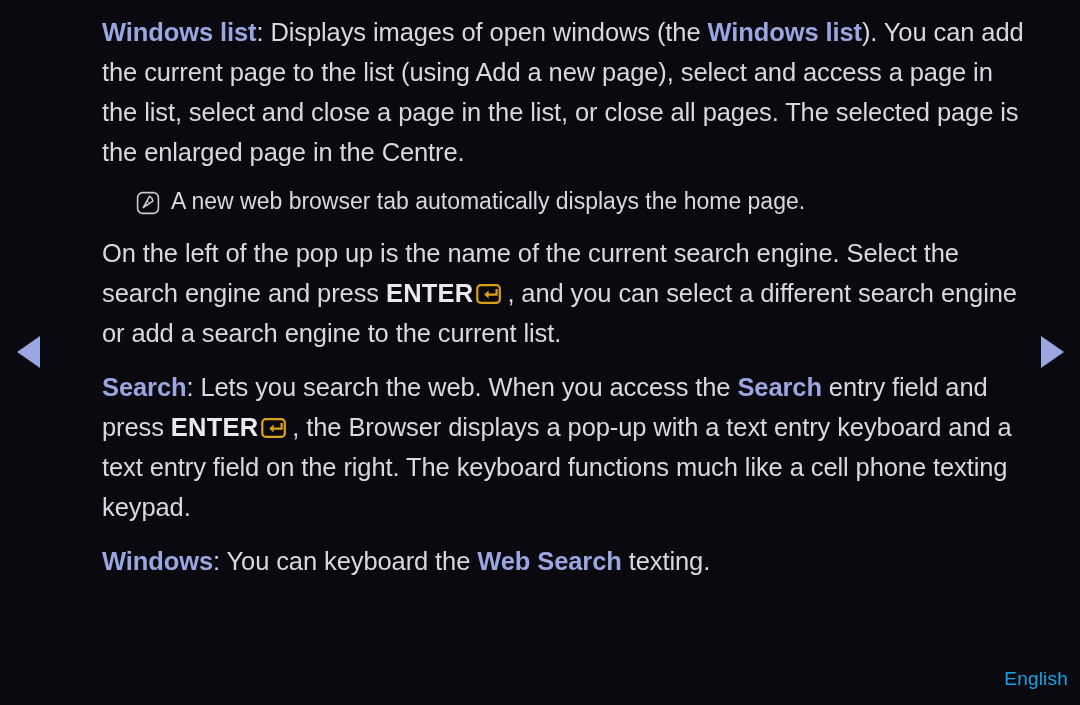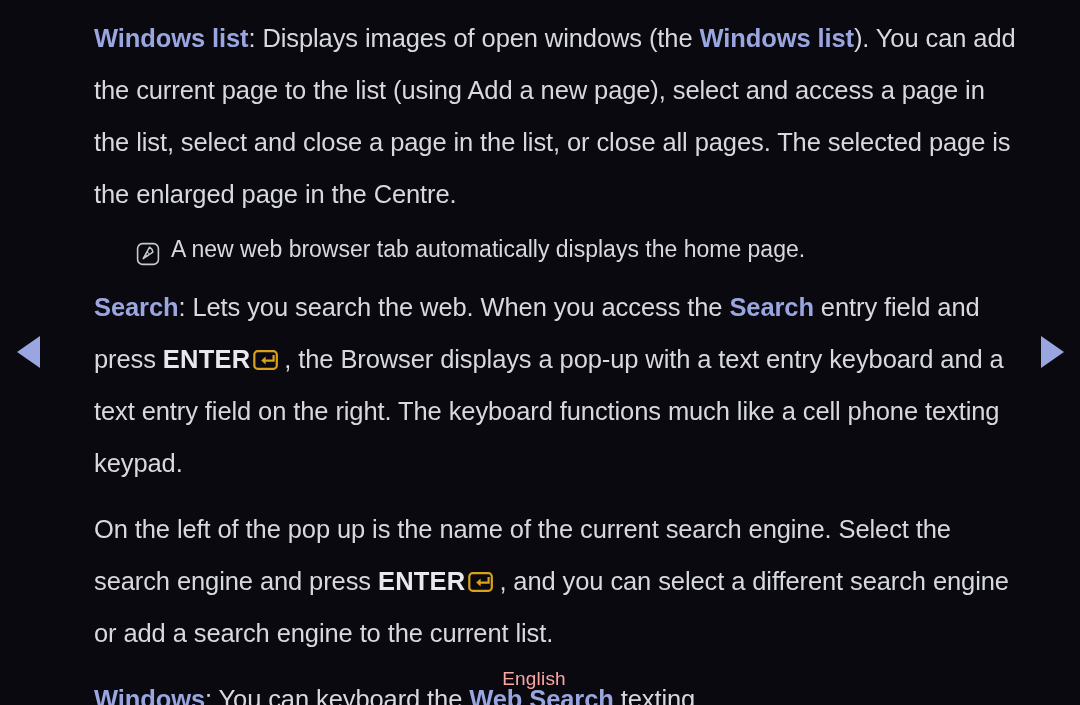--- a/index.html
+++ b/index.html
@@ -46,42 +46,42 @@
 
   
   .content {
     position: absolute;
     left: 94px;
     top: 12px;
     width: 930px;
   }
 
   p.para {
-    margin: 0 0 0 0;
+    margin: 0 0 0 8px;
     font-size: 25.5px;
-    line-height: 52px;
+    line-height: 40px;
     letter-spacing: -0.1px;
     color: #d8d8e0;
     font-weight: 400;
   }
   p.para + p.para { margin-top: 11px; }
 
   .kw {
     color: #9aa6e0;
     font-weight: 700;
   }
 
   
   .note {
     margin: 11px 0 0 42px;
     font-size: 23px;
     line-height: 36px;
     color: #d8d8e0;
     display: flex;
-    align-items: center;
+    align-items: flex-start;
     gap: 11px;
   }
   .note-icon {
     flex: 0 0 auto;
     width: 24px;
     height: 24px;
     margin-top: 6px;
     display: inline-block;
   }
   .note-text { display: inline-block; }
@@ -95,23 +95,23 @@
     margin: 0 1px 0 3px;
   }
   .bold { font-weight: 700; color: #e8e8ee; letter-spacing: 0.2px; }
 
   
   .footer {
     position: absolute;
     left: 0;
     right: 12px;
     top: 668px;
-    text-align: center;
+    text-align: right;
     font-size: 19px;
-    color: #fca5a5;
+    color: #0ea5e9;
     letter-spacing: 0.2px;
   }
 </style>
 </head>
 <body>
 
 <div class="screen">
 
   <div class="nav-arrow left">
     <div class="tri left"></div>
@@ -129,31 +129,31 @@
       <span class="note-icon">
         <svg width="24" height="24" viewBox="0 0 24 24" aria-hidden="true">
           <rect x="1.6" y="1.6" width="20.8" height="20.8" rx="5" ry="5" fill="none" stroke="#c9c9d2" stroke-width="1.6"></rect>
           <path d="M7.2 16.6 L13.6 5.2 C15.4 6.3 16.6 8.1 16.9 10.1 L7.2 16.6 Z" fill="none" stroke="#c9c9d2" stroke-width="1.5" stroke-linejoin="round"></path>
           <path d="M10.8 10.0 L13.2 11.6 M9.4 12.6 L12.1 14.2" stroke="#c9c9d2" stroke-width="1.1"></path>
         </svg>
       </span>
       <span class="note-text">A new web browser tab automatically displays the home page.</span>
     </div>
 
+    <p class="para" style="margin-top:14px"><span>On the left of the pop up is the name of the current search engine. Select the search engine and press </span><span class="bold">ENTER</span><span class="enterkey"><svg width="30" height="22" viewBox="0 0 30 22" aria-hidden="true">
+          <rect x="1.3" y="2.2" width="22.5" height="17.6" rx="3.4" ry="3.4" fill="none" stroke="#d9a21b" stroke-width="2.2"></rect>
+          <path d="M20.6 6.0 L20.6 11.6 L10.2 11.6" fill="none" stroke="#d9a21b" stroke-width="2.2" stroke-linejoin="miter"></path>
+          <path d="M12.6 7.6 L8.2 11.6 L12.6 15.6 Z" fill="#d9a21b"></path>
+        </svg></span><span>, and you can select a different search engine or add a search engine to the current list.</span></p>
+
     <p class="para" style="margin-top:14px"><span class="kw">Search</span><span>: Lets you search the web. When you access the </span><span class="kw">Search</span><span> entry field and press </span><span class="bold">ENTER</span><span class="enterkey"><svg width="30" height="22" viewBox="0 0 30 22" aria-hidden="true">
           <rect x="1.3" y="2.2" width="22.5" height="17.6" rx="3.4" ry="3.4" fill="none" stroke="#d9a21b" stroke-width="2.2"></rect>
           <path d="M20.6 6.0 L20.6 11.6 L10.2 11.6" fill="none" stroke="#d9a21b" stroke-width="2.2" stroke-linejoin="miter"></path>
           <path d="M12.6 7.6 L8.2 11.6 L12.6 15.6 Z" fill="#d9a21b"></path>
         </svg></span><span>, the Browser displays a pop-up with a text entry keyboard and a text entry field on the right. The keyboard functions much like a cell phone texting keypad.</span></p>
-
-    <p class="para" style="margin-top:14px"><span>On the left of the pop up is the name of the current search engine. Select the search engine and press </span><span class="bold">ENTER</span><span class="enterkey"><svg width="30" height="22" viewBox="0 0 30 22" aria-hidden="true">
-          <rect x="1.3" y="2.2" width="22.5" height="17.6" rx="3.4" ry="3.4" fill="none" stroke="#d9a21b" stroke-width="2.2"></rect>
-          <path d="M20.6 6.0 L20.6 11.6 L10.2 11.6" fill="none" stroke="#d9a21b" stroke-width="2.2" stroke-linejoin="miter"></path>
-          <path d="M12.6 7.6 L8.2 11.6 L12.6 15.6 Z" fill="#d9a21b"></path>
-        </svg></span><span>, and you can select a different search engine or add a search engine to the current list.</span></p>
 
     <p class="para" style="margin-top:14px"><span class="kw">Windows</span><span>: You can keyboard the </span><span class="kw">Web Search</span><span> texting.</span></p>
 
   </div>
 
   <div class="footer">English</div>
 
 </div>
 
 </body></html>

